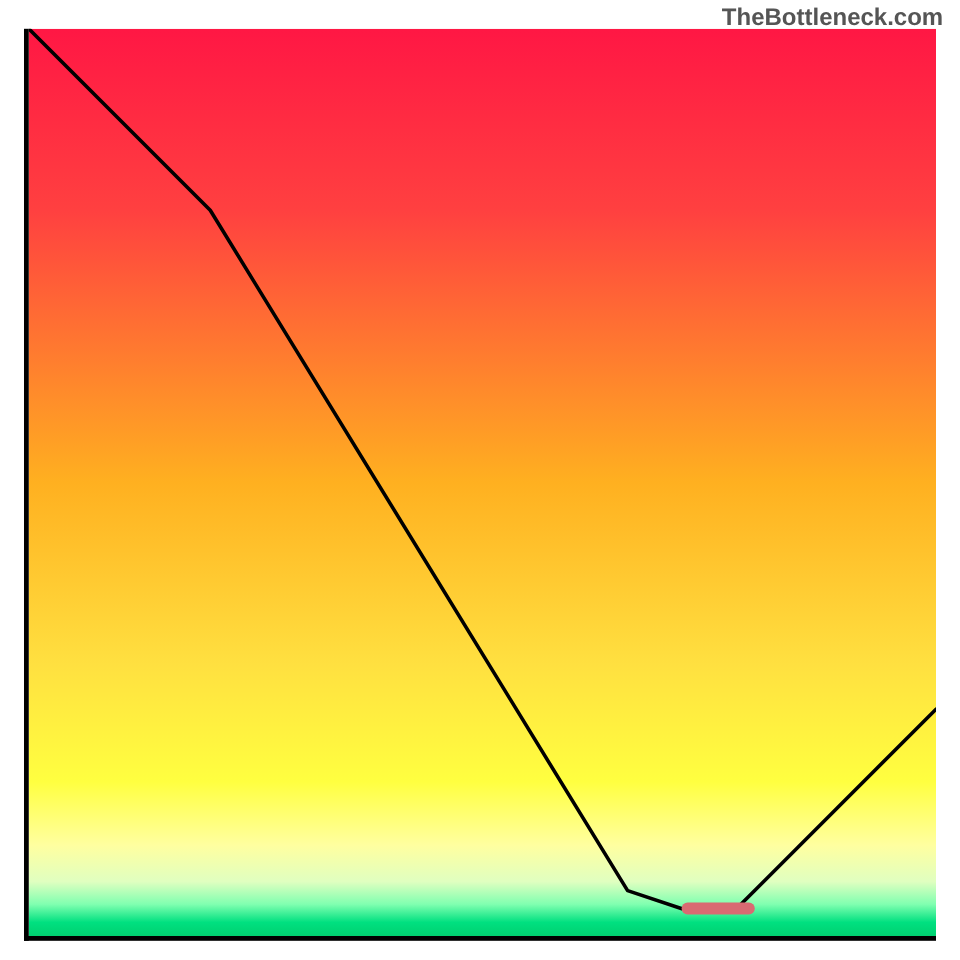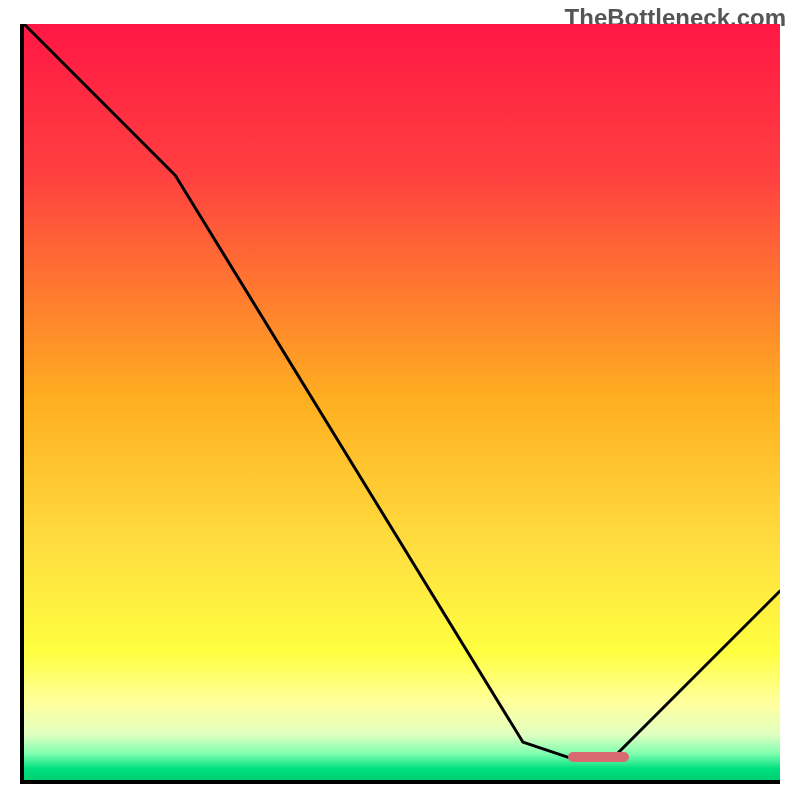--- a/index.html
+++ b/index.html
@@ -12,21 +12,21 @@
   }
   .container {
     position: relative;
     width: 800px;
     height: 800px;
   }
   .watermark {
     position: absolute;
     top: 4px;
     right: 14px;
-    font-size: 24px;
+    font-size: 20px;
     font-weight: bold;
     color: #555555;
   }
   .plot-frame {
     position: absolute;
     left: 20px;
     top: 24px;
     width: 760px;
     height: 760px;
     border-left: 4px solid #000000;

